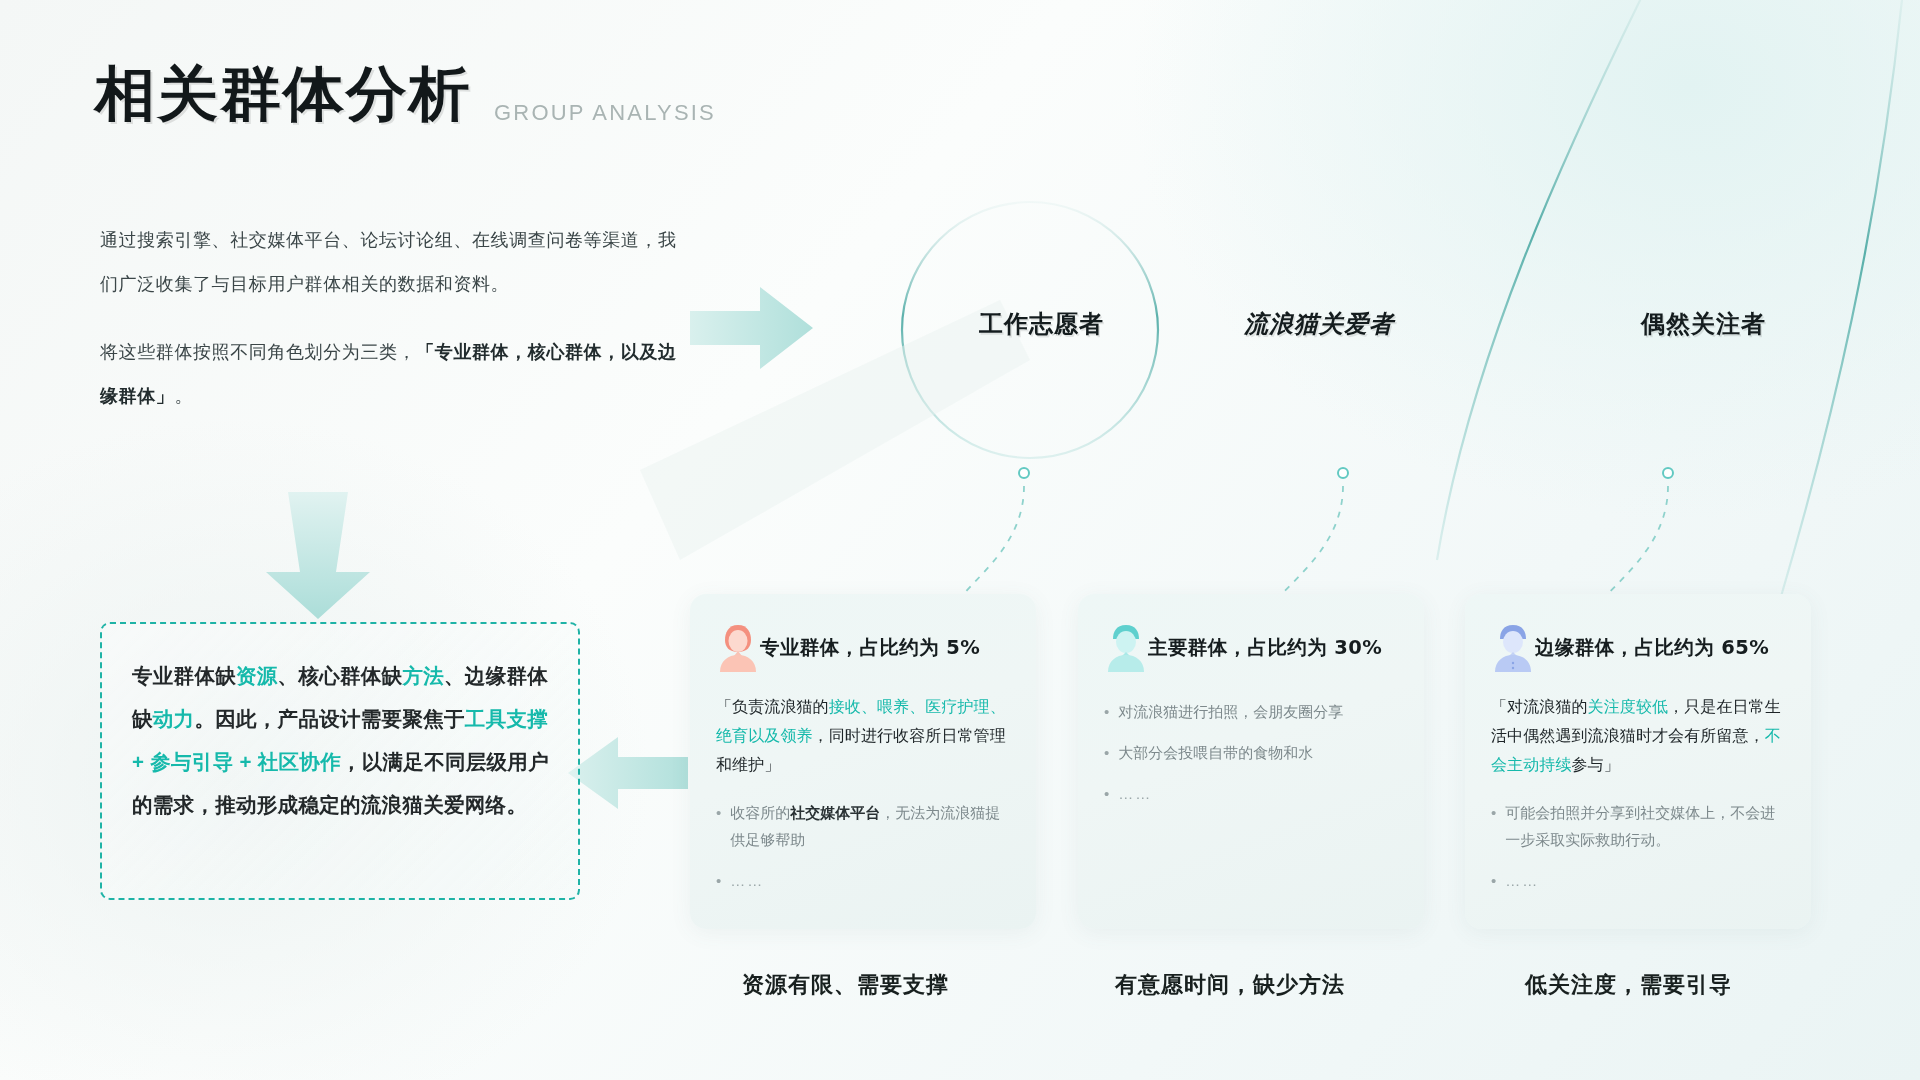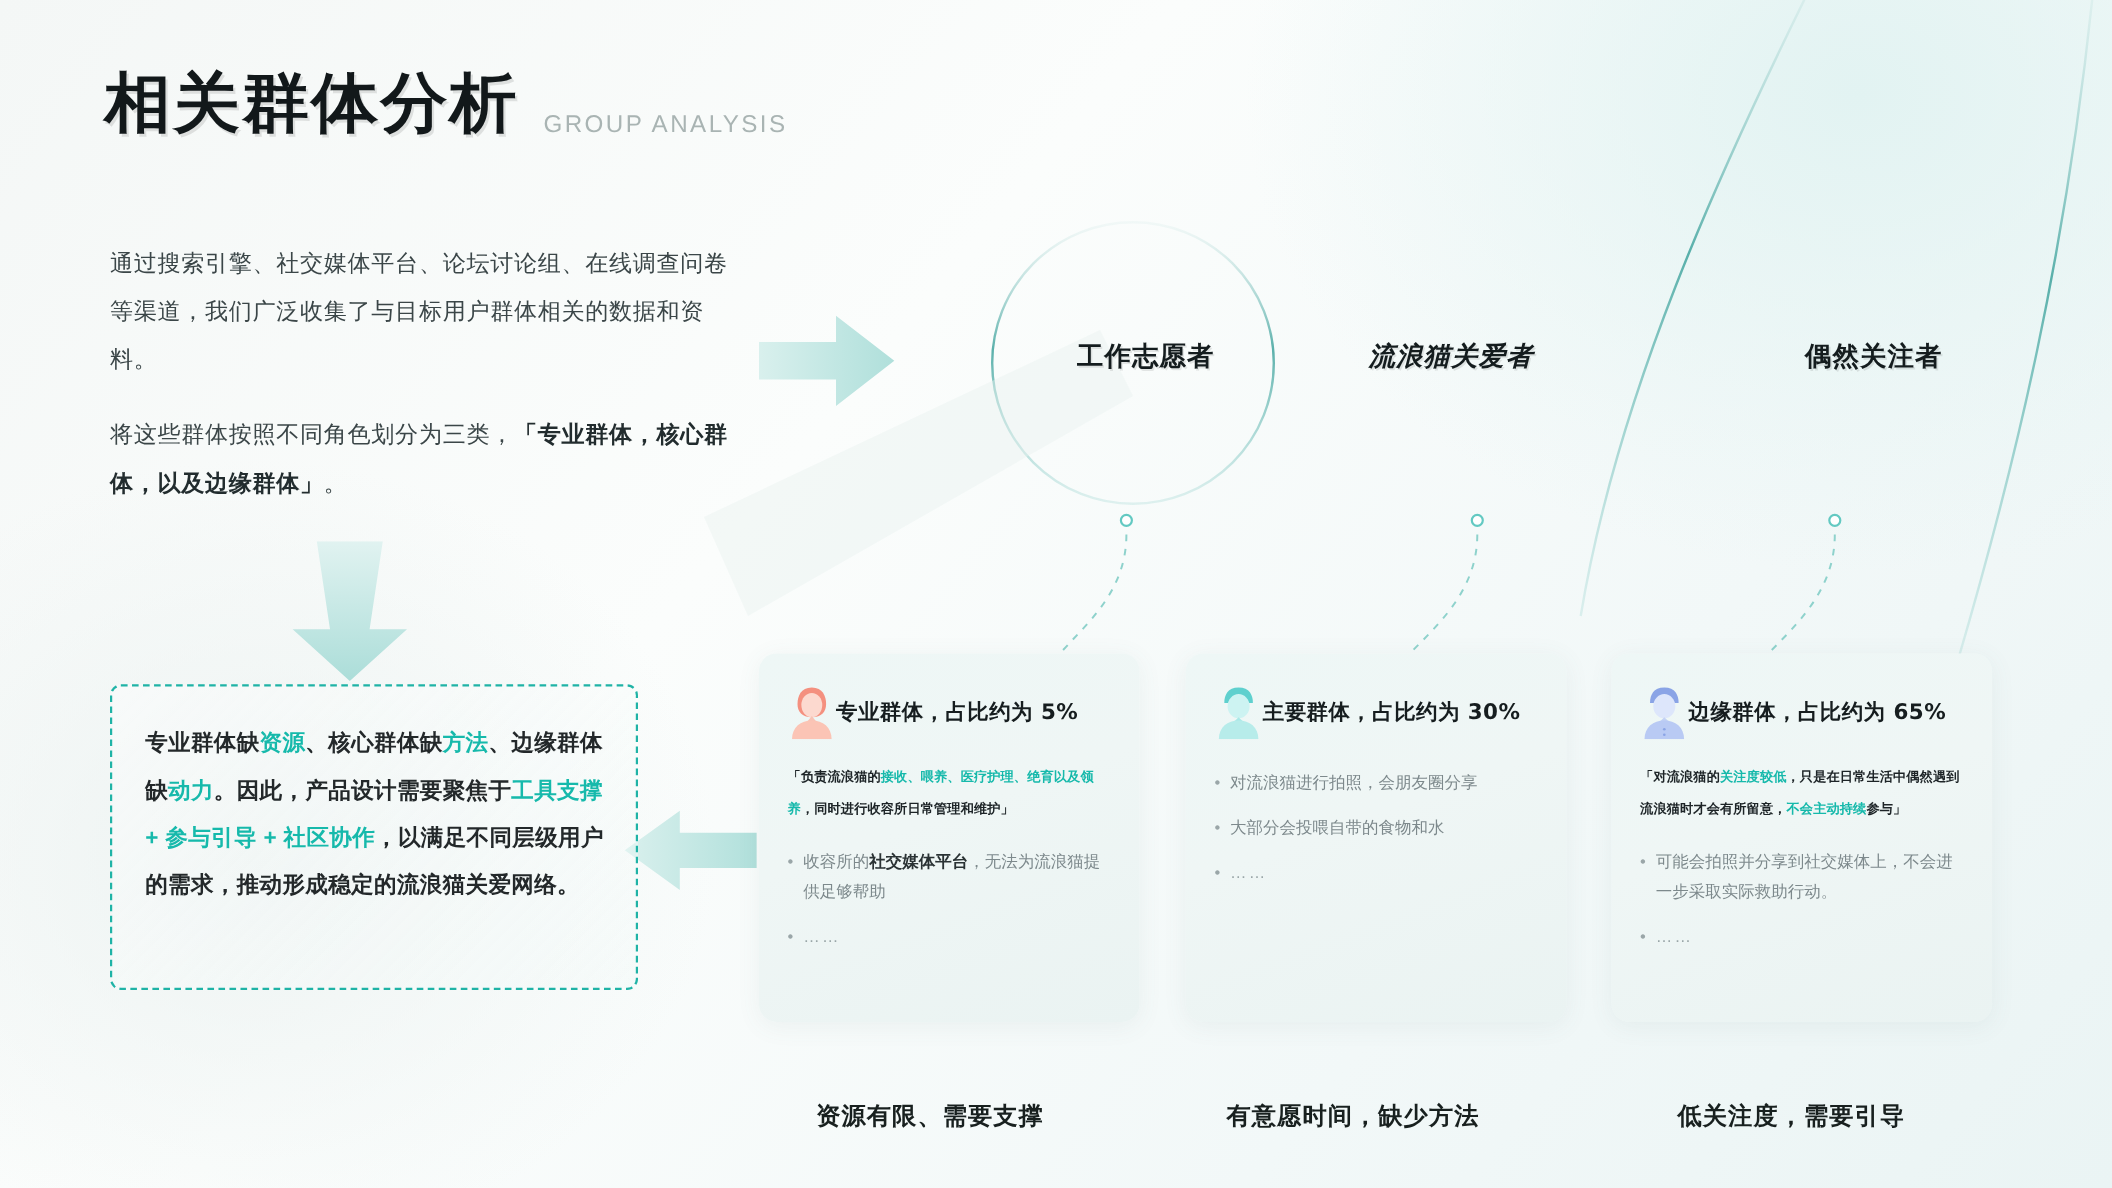--- a/index.html
+++ b/index.html
@@ -22,21 +22,21 @@
   .main-title {
     font-size:59px; font-weight:700; color:#12181a; letter-spacing:2px;
     font-family:"DejaVu Sans","Liberation Sans",sans-serif;
     text-shadow:2px 2px 0 rgba(0,0,0,0.10);
     transform:scaleX(1.03);
   }
   .sub-title { font-size:22px; color:#a9b4b3; letter-spacing:2.2px; padding-bottom:9px; font-weight:400; }
 
   
   .intro { position:absolute; left:100px; top:218px; width:580px; }
-  .intro p { font-size:21px; line-height:44px; color:#3b4648; letter-spacing:0.6px; }
+  .intro p { font-size:18px; line-height:44px; color:#3b4648; letter-spacing:0.6px; }
   .intro p.second { margin-top:24px; }
   .intro b { font-weight:700; color:#222c2e; }
 
   
   .down-arrow { position:absolute; left:258px; top:492px; }
   
   .right-arrow { position:absolute; left:690px; top:285px; }
   
   .left-arrow { position:absolute; left:566px; top:735px; }
 
@@ -82,30 +82,30 @@
   .c0 { left:690px; }
   .c1 { left:1078px; }
   .c2 { left:1465px; }
 
   .card-head { display:flex; align-items:center; height:62px; }
   .avatar { width:44px; height:50px; position:relative; flex:none; }
   .card-title {
     font-size:19.5px; font-weight:700; color:#161d1f; letter-spacing:0.4px;
     font-family:"DejaVu Sans","Liberation Sans",sans-serif; white-space:nowrap;
   }
-  .quote { margin-top:14px; font-size:12px; line-height:29px; color:#1d2427; font-weight:700; letter-spacing:0.1px; }
+  .quote { margin-top:14px; font-size:16px; line-height:29px; color:#1d2427; font-weight:400; letter-spacing:0.1px; }
   .bullets { margin-top:20px; }
   .bullet { display:flex; gap:9px; font-size:15px; line-height:27px; color:#7d898c; margin-bottom:14px; }
   .bullet .bdot { flex:none; color:#9aa6a8; font-size:15px; line-height:27px; }
   .bullet b { color:#2a3234; font-weight:700; }
   .dots-only { color:#9aa6a8; letter-spacing:2px; }
 
   
   .caption {
-    position:absolute; top:1000px; font-size:22px; font-weight:700; color:#18201f;
+    position:absolute; top:970px; font-size:22px; font-weight:700; color:#18201f;
     font-family:Liberation Sans, sans-serif; letter-spacing:1px; white-space:nowrap;
   }
   .cap0 { left:742px; }
   .cap1 { left:1115px; }
   .cap2 { left:1525px; }
 </style>
 </head>
 <body>
 
 <div class="stage">

